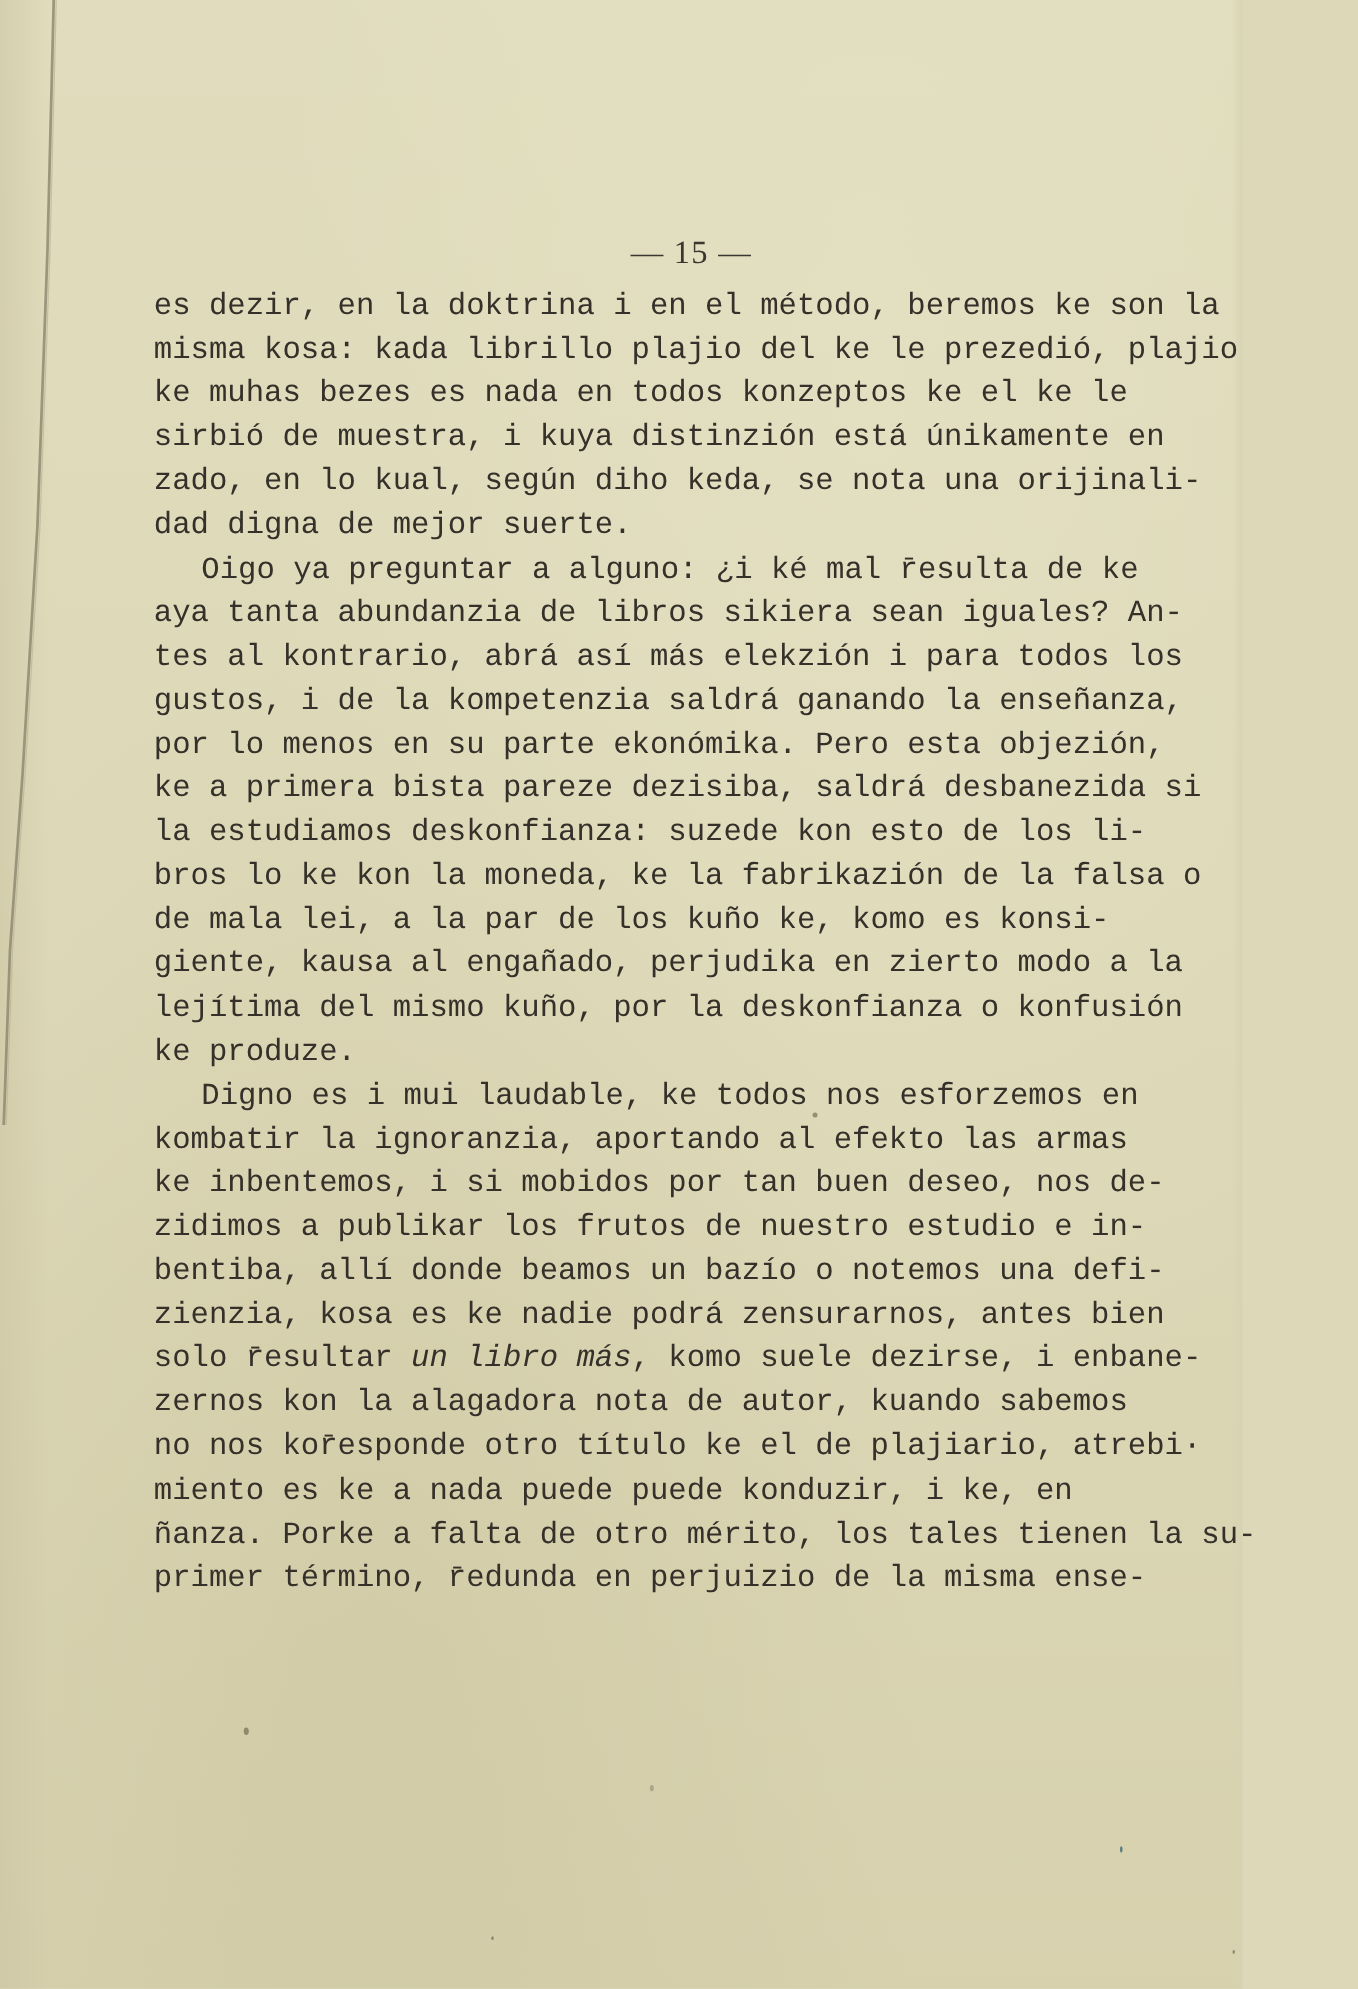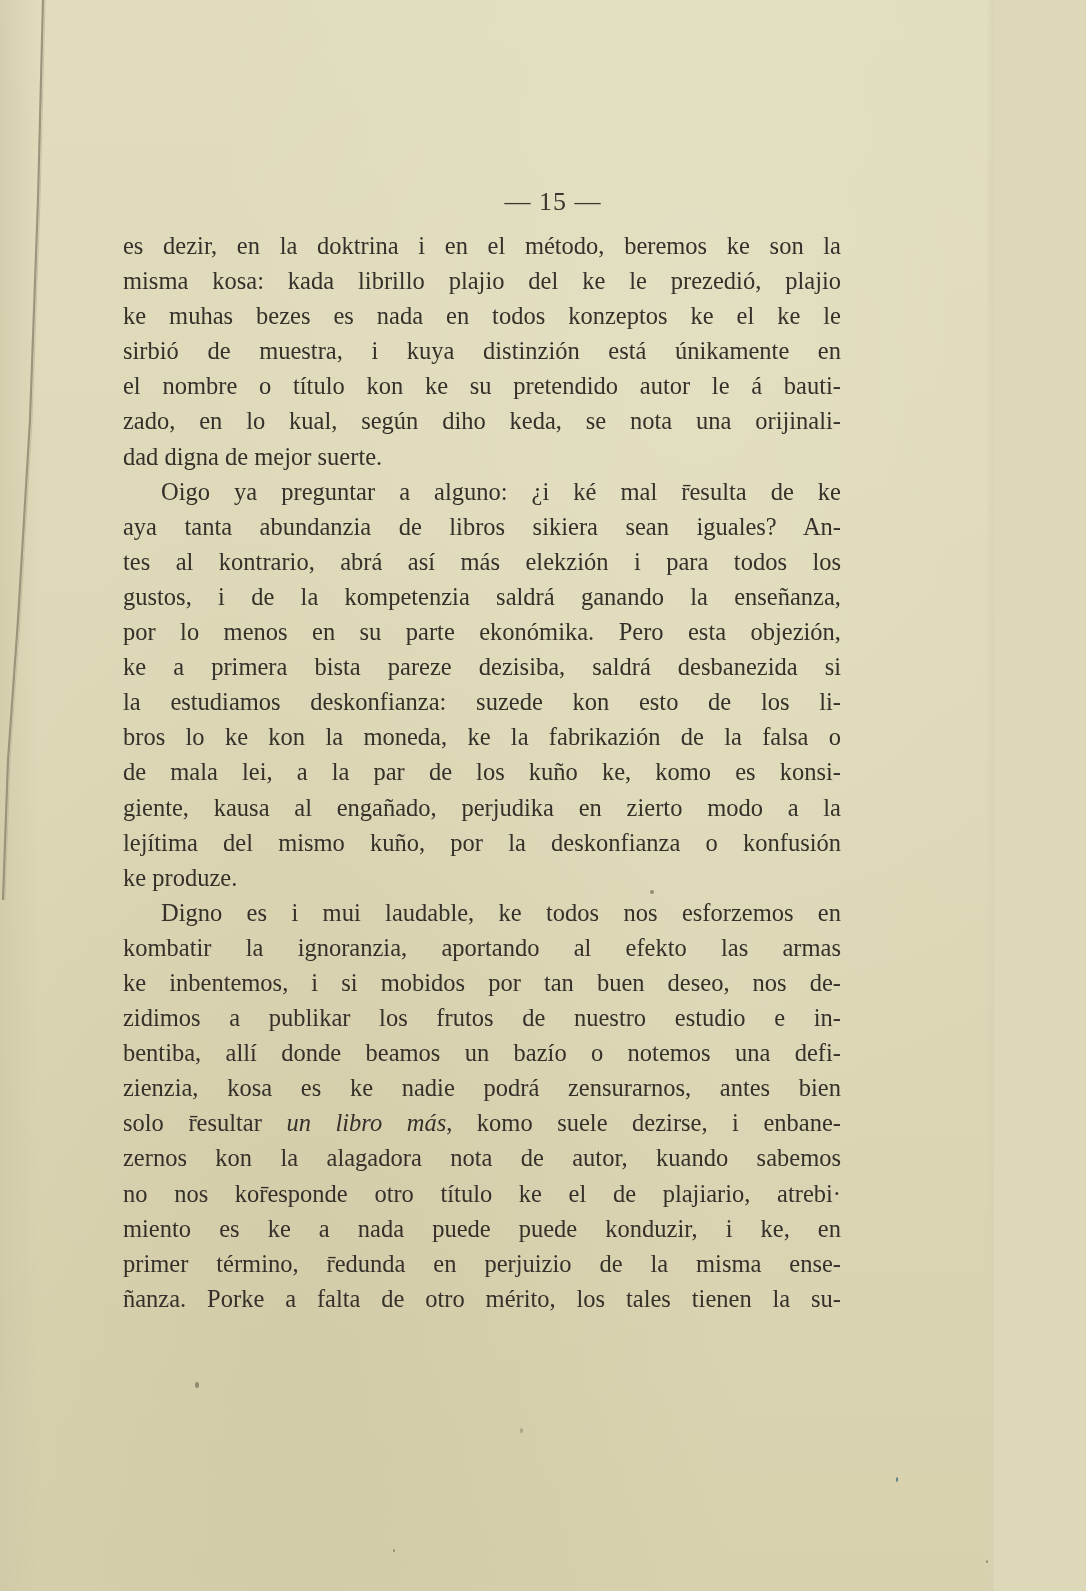--- a/index.html
+++ b/index.html
@@ -54,21 +54,21 @@
       font-size: 26px;
       color: #3a3630;
       letter-spacing: 1px;
       margin-left: 10px;
     }
     .text-block {
       position: absolute;
       left: 123px;
       top: 228px;
       width: 718px;
-      font-family: Liberation Serif, serif;
+      font-family: Liberation Mono, monospace;
       font-size: 24.5px;
       line-height: 35.1px;
       color: #35312a;
     }
     .line {
       display: block;
       text-align: justify;
       text-align-last: justify;
       white-space: nowrap;
       height: 35.1px;
@@ -107,21 +107,20 @@
   <div class="speck" style="left:986px;top:1560px;width:2px;height:3px;"></div>
 
   <div class="page-number">— 15 —</div>
 
   <div class="text-block" id="text-block">
       <div>
         <span class="line">es dezir, en la doktrina i en el método, beremos ke son la</span>
         <span class="line">misma kosa: kada librillo plajio del ke le prezedió, plajio</span>
         <span class="line">ke muhas bezes es nada en todos konzeptos ke el ke le</span>
         <span class="line">sirbió de muestra, i kuya distinzión está únikamente en</span>
-        <span class="line">el nombre o título kon ke su pretendido autor le á bauti-</span>
         <span class="line">zado, en lo kual, según diho keda, se nota una orijinali-</span>
         <span class="line last">dad digna de mejor suerte.</span>
       </div>
       <div>
         <span class="line indent">Oigo ya preguntar a alguno: ¿i ké mal r̄esulta de ke</span>
         <span class="line">aya tanta abundanzia de libros sikiera sean iguales? An-</span>
         <span class="line">tes al kontrario, abrá así más elekzión i para todos los</span>
         <span class="line">gustos, i de la kompetenzia saldrá ganando la enseñanza,</span>
         <span class="line">por lo menos en su parte ekonómika. Pero esta objezión,</span>
         <span class="line">ke a primera bista pareze dezisiba, saldrá desbanezida si</span>
@@ -136,17 +135,17 @@
         <span class="line indent">Digno es i mui laudable, ke todos nos esforzemos en</span>
         <span class="line">kombatir la ignoranzia, aportando al efekto las armas</span>
         <span class="line">ke inbentemos, i si mobidos por tan buen deseo, nos de-</span>
         <span class="line">zidimos a publikar los frutos de nuestro estudio e in-</span>
         <span class="line">bentiba, allí donde beamos un bazío o notemos una defi-</span>
         <span class="line">zienzia, kosa es ke nadie podrá zensurarnos, antes bien</span>
         <span class="line"><span>solo r̄esultar </span><span class="it">un libro más</span><span>, komo suele dezirse, i enbane-</span></span>
         <span class="line">zernos kon la alagadora nota de autor, kuando sabemos</span>
         <span class="line">no nos kor̄esponde otro título ke el de plajiario, atrebi·</span>
         <span class="line">miento es ke a nada puede puede konduzir, i ke, en</span>
+        <span class="line">ñanza. Porke a falta de otro mérito, los tales tienen la su-</span>
         <span class="line">primer término, r̄edunda en perjuizio de la misma ense-</span>
-        <span class="line">ñanza. Porke a falta de otro mérito, los tales tienen la su-</span>
       </div>
     </div>
 </div>
 
 </body></html>

